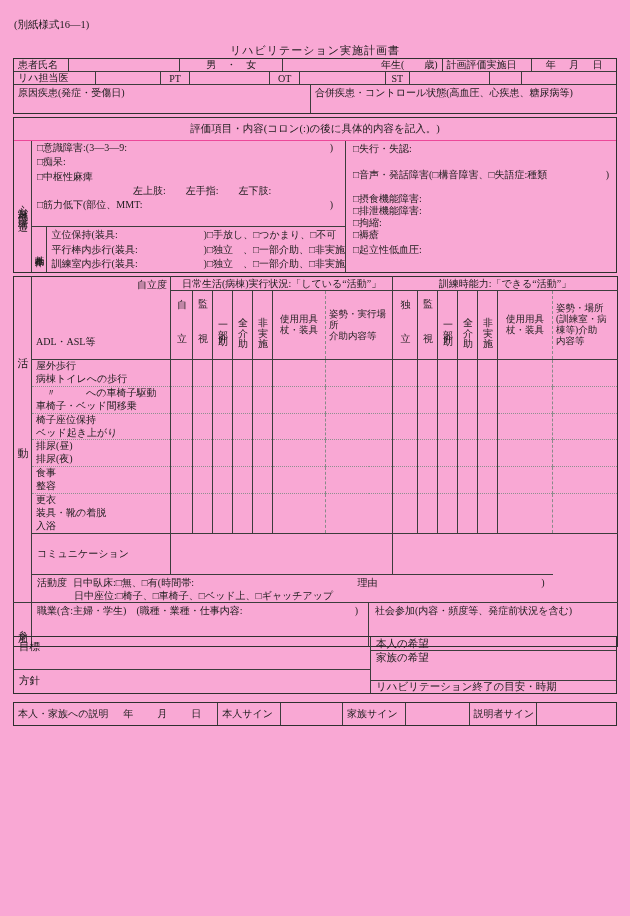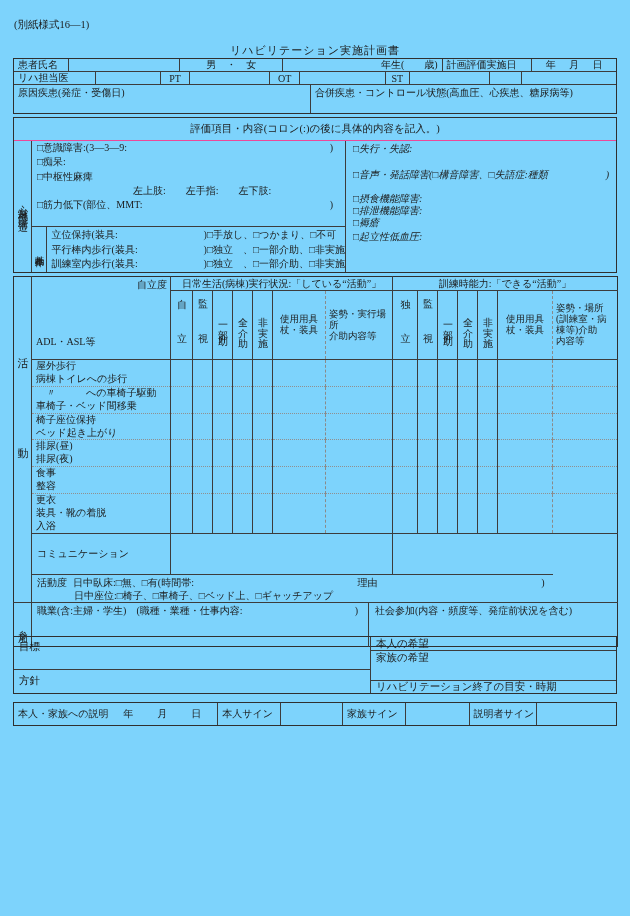--- a/index.html
+++ b/index.html
@@ -1,17 +1,17 @@
 <!DOCTYPE html>
 <html><head>
 <meta charset="utf-8">
 <style>
   html,body{margin:0;padding:0;background:#ffffff;}
   .sheet{
-    position:relative;width:630px;height:916px;background:#7dd3fc;
+    position:relative;width:630px;height:916px;background:#f9a8d4;
     font-family:"Liberation Serif","DejaVu Serif",serif;color:#1c1c1c;
     font-size:10.5px;overflow:hidden;
   }
   .abs{position:absolute;box-sizing:border-box;}
   .box{border:1.5px solid #2f2f2f;}
   .row{display:flex;box-sizing:border-box;}
   .cell{box-sizing:border-box;border-right:1px solid #3c3c3c;padding:0 4px;
         display:flex;align-items:center;overflow:hidden;white-space:nowrap;}
   .cell.last{border-right:none;}
   .cell.ctr{justify-content:center;}
@@ -37,21 +37,21 @@
   .estrip .vtxt{font-size:10px;letter-spacing:0.28em;}
   .eleft{width:313px;flex:0 0 auto;display:flex;flex-direction:column;font-size:10px;}
   .eline{display:flex;align-items:baseline;line-height:14.3px;padding:0 12px 0 5px;white-space:nowrap;}
   .indent{padding-left:101px;}
   .bm{border-top:1px solid #3c3c3c;height:45px;display:flex;margin-top:auto;}
   .bmstrip{width:25px;border-right:1px solid #3c3c3c;display:flex;align-items:center;justify-content:center;}
   .bmstrip .vtxt{font-size:9.5px;letter-spacing:0.1em;}
   .bmrows{flex:1;display:flex;flex-direction:column;justify-content:space-evenly;}
   .bmrow{display:flex;line-height:14px;padding-left:5px;white-space:nowrap;}
   .bmname{width:152px;flex:0 0 auto;}
-  .eright{flex:1;border-left:1px solid #3c3c3c;padding:2px 7px 0 7px;font-size:10px;font-style:italic;}
+  .eright{flex:1;border-left:1px solid #3c3c3c;padding:2px 7px 0 7px;font-size:10px;}
   .erline{line-height:12.3px;display:flex;align-items:baseline;white-space:nowrap;}
   .mt14{margin-top:14px;} .mt11{margin-top:11px;} .mt2{margin-top:2px;}
   
   table.adl{position:absolute;left:13px;top:276px;width:604px;border-collapse:collapse;
             table-layout:fixed;font-size:10px;}
   table.adl{border:1.5px solid #2f2f2f;}
   .adl td{border-left:1px solid #3c3c3c;padding:0;vertical-align:top;overflow:hidden;}
   .adl tr.bt>td{border-top:1px solid #3c3c3c;}
   .adl tr.btd>td{border-top:1px dotted #909090;}
   .adl td.dash{border-left:1px dashed #8a8a8a;}
@@ -175,20 +175,21 @@
       </div>
       <div class="eright">
         <div class="erline">□失行・失認:</div>
         <div class="erline mt14">
           <span>□音声・発話障害(□構音障害、□失語症:種類</span>
           <span class="spacer"></span>
           <span>)</span>
         </div>
         <div class="erline mt11">□摂食機能障害:</div>
         <div class="erline">□排泄機能障害:</div>
+        <div class="erline">□拘縮:</div>
         <div class="erline">□褥瘡</div>
         <div class="erline mt2">□起立性低血圧:</div>
       </div>
     </div>
   </div>
 
   <table class="adl">
     <colgroup>
       <col style="width:18px">
         <col style="width:139px">

